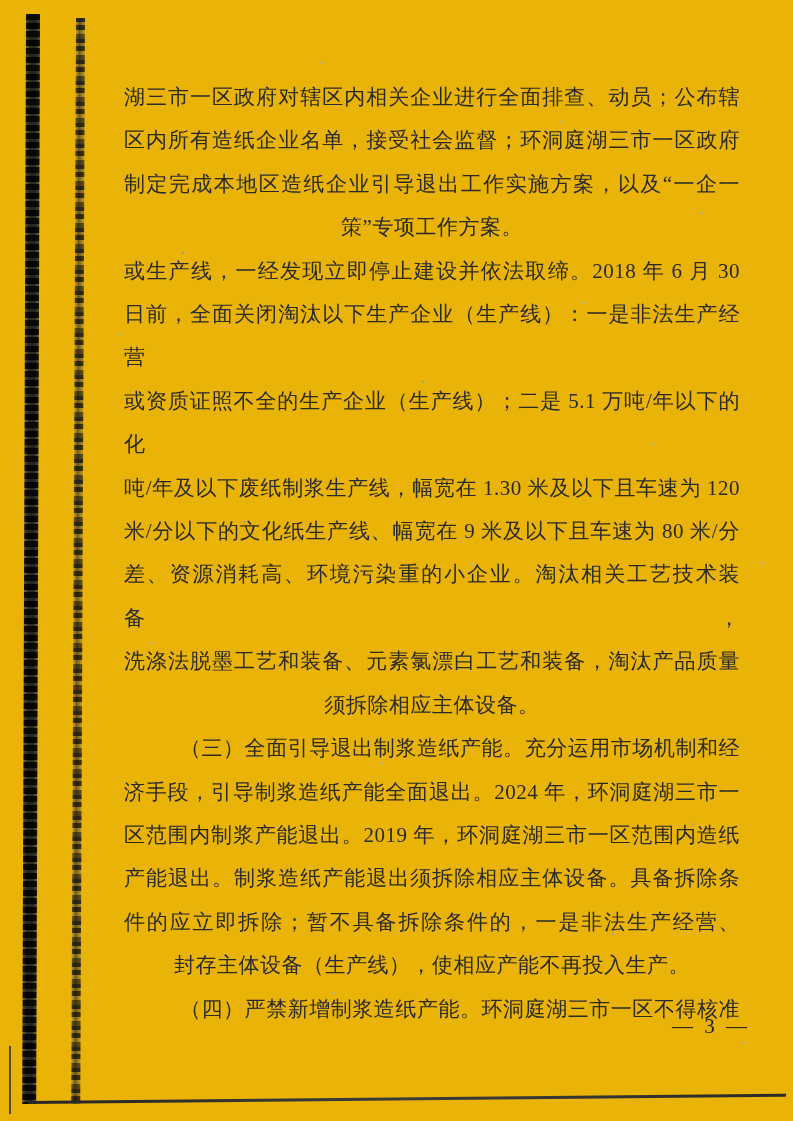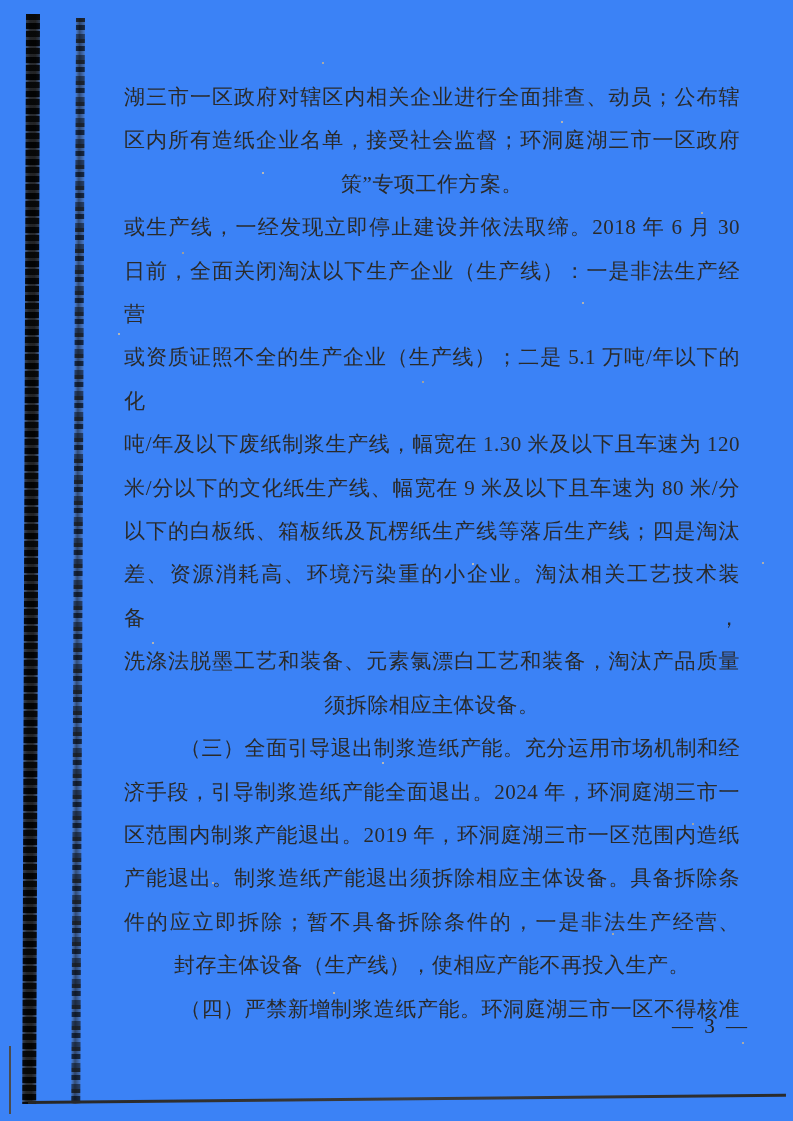--- a/index.html
+++ b/index.html
@@ -2,21 +2,21 @@
 <html><head>
 <meta charset="utf-8">
 <title>Scanned Document Page</title>
 <style>
   html, body { margin: 0; padding: 0; background: #7a7a7a; }
   .page {
     position: relative;
     width: 793px;
     height: 1121px;
     margin: 0 auto;
-    background: #3b82f6;
+    background: #eab308;
     overflow: hidden;
     font-family: "Liberation Serif", "DejaVu Serif", serif;
   }
 
   
   .strip-a {
     position: absolute;
     left: 26px; top: 14px;
     width: 14px; height: 1090px;
     background:
@@ -136,27 +136,27 @@
 <div class="page">
 
   <div class="strip-a"></div>
   <div class="strip-b"></div>
 
   <div class="speckles"></div>
 
   <div class="text-block">
       <div class="line fill">湖三市一区政府对辖区内相关企业进行全面排查、动员；公布辖</div>
       <div class="line fill">区内所有造纸企业名单，接受社会监督；环洞庭湖三市一区政府</div>
+      <div class="line fill">制定完成本地区造纸企业引导退出工作实施方案，以及“一企一</div>
       <div class="line">策”专项工作方案。</div>
       <div class="line fill">或生产线，一经发现立即停止建设并依法取缔。2018 年 6 月 30</div>
       <div class="line fill">日前，全面关闭淘汰以下生产企业（生产线）：一是非法生产经营</div>
       <div class="line fill">或资质证照不全的生产企业（生产线）；二是 5.1 万吨/年以下的化</div>
       <div class="line fill">吨/年及以下废纸制浆生产线，幅宽在 1.30 米及以下且车速为 120</div>
       <div class="line fill">米/分以下的文化纸生产线、幅宽在 9 米及以下且车速为 80 米/分</div>
-      <div class="line fill">以下的白板纸、箱板纸及瓦楞纸生产线等落后生产线；四是淘汰</div>
       <div class="line fill">差、资源消耗高、环境污染重的小企业。淘汰相关工艺技术装备，</div>
       <div class="line fill">洗涤法脱墨工艺和装备、元素氯漂白工艺和装备，淘汰产品质量</div>
       <div class="line">须拆除相应主体设备。</div>
       <div class="line indent fill">（三）全面引导退出制浆造纸产能。充分运用市场机制和经</div>
       <div class="line fill">济手段，引导制浆造纸产能全面退出。2024 年，环洞庭湖三市一</div>
       <div class="line fill">区范围内制浆产能退出。2019 年，环洞庭湖三市一区范围内造纸</div>
       <div class="line fill">产能退出。制浆造纸产能退出须拆除相应主体设备。具备拆除条</div>
       <div class="line fill">件的应立即拆除；暂不具备拆除条件的，一是非法生产经营、</div>
       <div class="line">封存主体设备（生产线），使相应产能不再投入生产。</div>
       <div class="line indent fill">（四）严禁新增制浆造纸产能。环洞庭湖三市一区不得核准</div>

